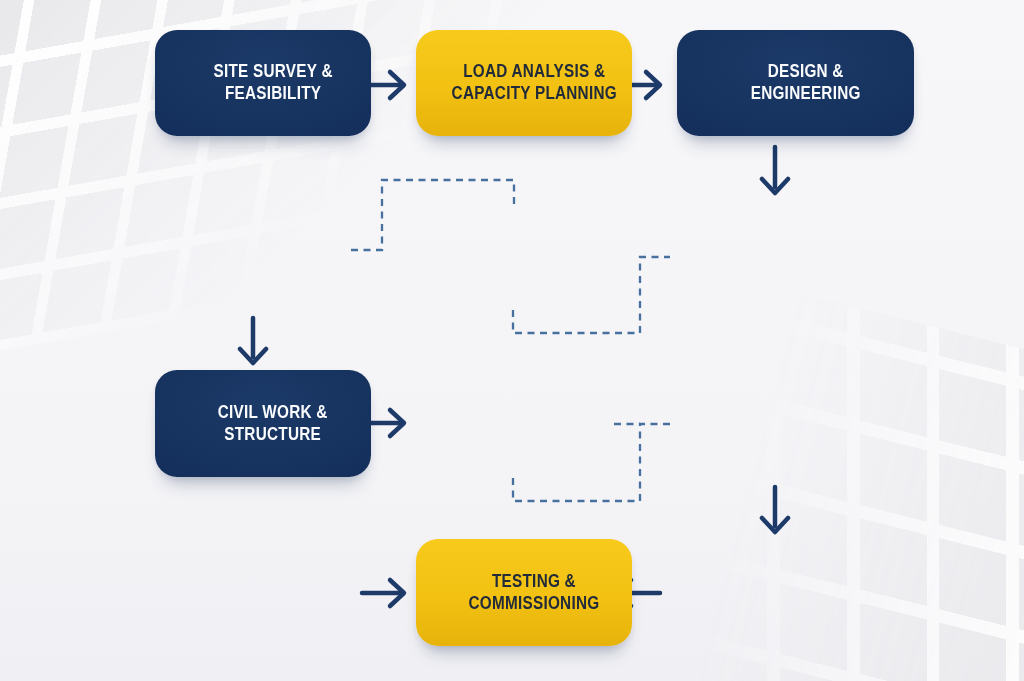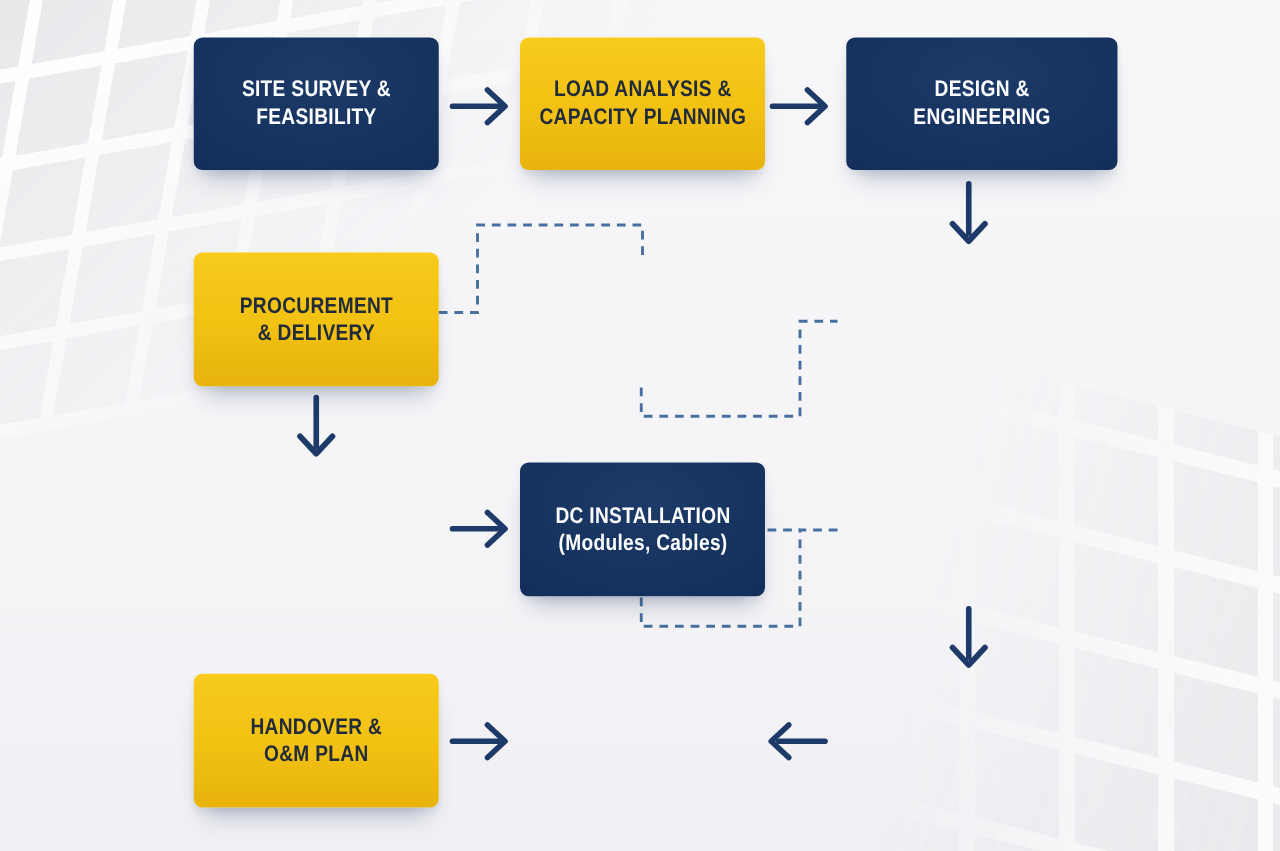--- a/index.html
+++ b/index.html
@@ -27,23 +27,24 @@
       repeating-linear-gradient(90deg,#ffffff 0 13px,transparent 13px 82px),
       repeating-linear-gradient(0deg,#ffffff 0 13px,transparent 13px 82px);
     opacity:.9;
     -webkit-mask-image:linear-gradient(285deg,#000 18%,transparent 72%);
     mask-image:linear-gradient(285deg,#000 18%,transparent 72%);
   }
   svg.connectors{position:absolute;left:0;top:0;z-index:2;pointer-events:none;}
   .solid-arrow{stroke:var(--arrow,#1d3a69);stroke-width:4.5;fill:none;stroke-linecap:round;stroke-linejoin:round;}
   .dashed-line{stroke:var(--dashed,#47709f);stroke-width:2.3;fill:none;stroke-dasharray:7 5.5;}
   .box{
-    position:absolute;z-index:3;border-radius:7px;
+    position:absolute;z-index:3;border-radius:22px;
     display:flex;align-items:center;justify-content:center;text-align:center;
     box-shadow:0 14px 18px -9px rgba(20,40,80,.30),0 3px 6px rgba(20,40,80,.07);
+    padding-left:20px;
   }
   .box.navy{
     background:radial-gradient(130% 150% at 50% 30%,#1c3a68 0%,var(--navy,#142f5b) 55%,#0f2850 100%);
     color:var(--text-on-navy,#fbfcfe);
   }
   .box.yellow{
     background:linear-gradient(180deg,#f7ca1c 0%,var(--yellow,#f2c112) 55%,#e7b30c 100%);
     color:var(--text-on-yellow,#222b3a);
   }
   .box-label{
@@ -115,28 +116,24 @@
     </div>
   <div class="box yellow c2 r1">
       <span class="box-label">LOAD ANALYSIS &amp;
 CAPACITY PLANNING</span>
     </div>
   <div class="box navy c3 r1">
       <span class="box-label">DESIGN &amp;
 ENGINEERING</span>
     </div>
 
-  <div class="box yellow c1 r2">
-      <span class="box-label">PROCUREMENT
-&amp; DELIVERY</span>
+
+  <div class="box navy c1 r3">
+      <span class="box-label">CIVIL WORK &amp;
+STRUCTURE</span>
     </div>
 
-  <div class="box navy c2 r3">
-      <span class="box-label">DC INSTALLATION
-(Modules, Cables)</span>
-    </div>
-
-  <div class="box yellow c1 r4">
-      <span class="box-label">HANDOVER &amp;
-O&amp;M PLAN</span>
+  <div class="box yellow c2 r4">
+      <span class="box-label">TESTING &amp;
+COMMISSIONING</span>
     </div>
 
 </div>
 
 </body></html>

